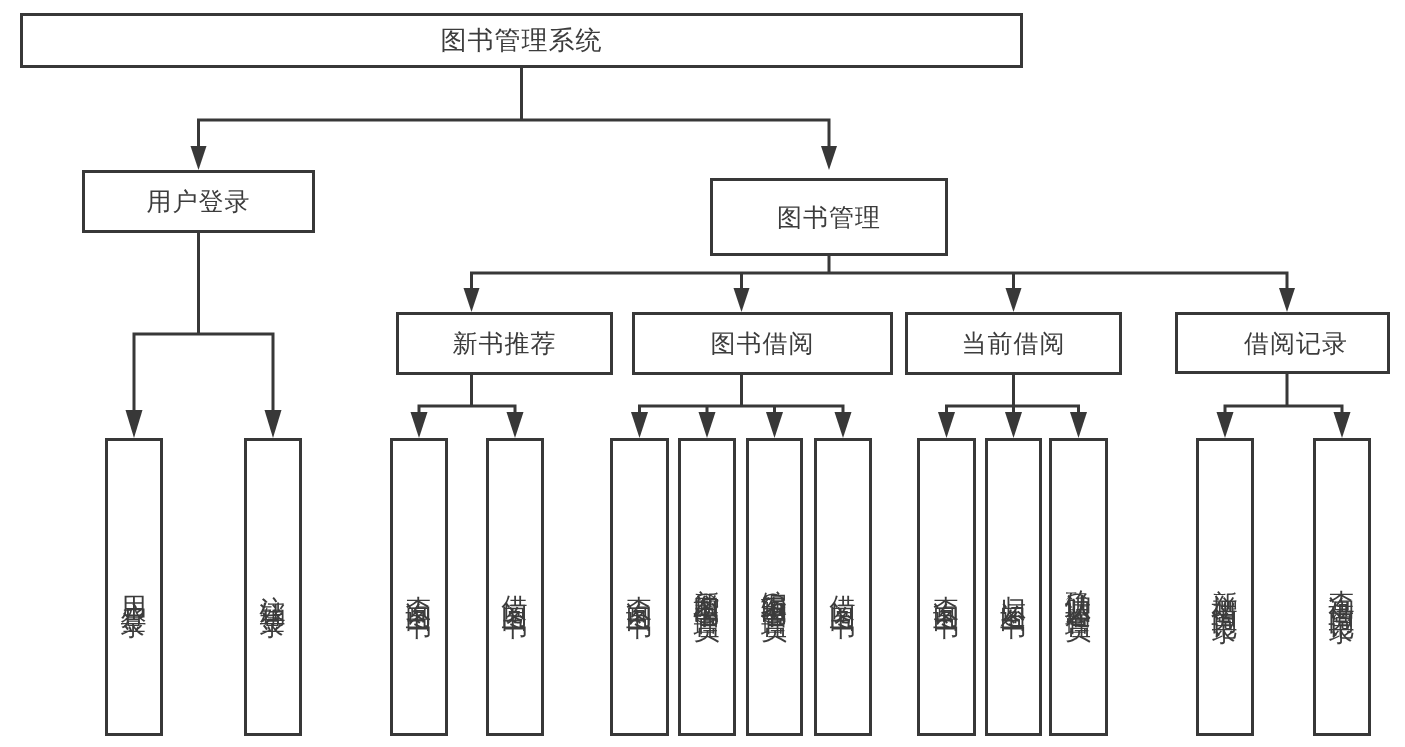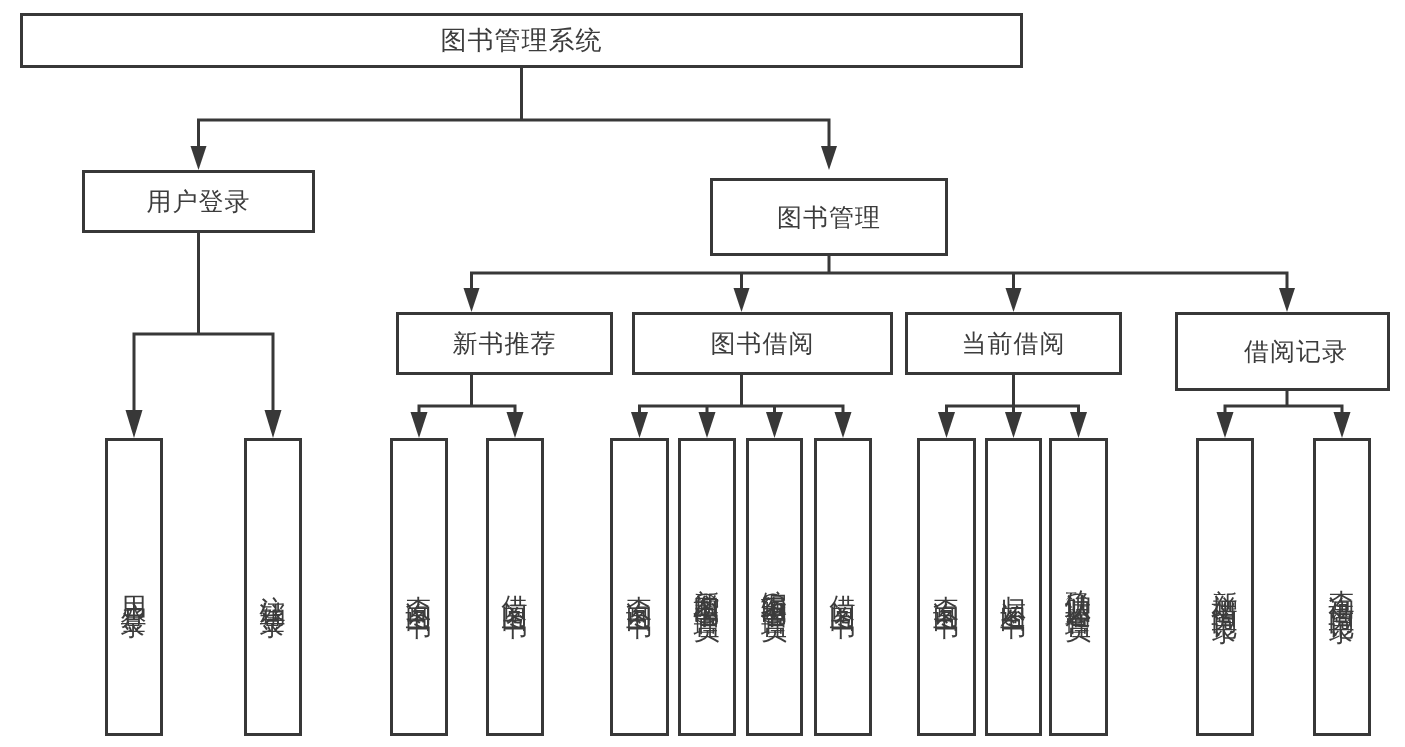--- a/index.html
+++ b/index.html
@@ -104,21 +104,21 @@
   </svg>
 
   <div class="node hbox root-box" style="left:20px; top:13px; width:1003px; height:55px;text-align:center;">图书管理系统</div>
 
   <div class="node hbox" style="left:82px; top:170px; width:233px; height:63px;">用户登录</div>
   <div class="node hbox" style="left:710px; top:170px; width:238px; height:78px;margin-top:8px;">图书管理</div>
 
   <div class="node hbox" style="left:363px; top:312px; width:217px; height:63px;margin-left:33px;">新书推荐</div>
   <div class="node hbox" style="left:632px; top:312px; width:261px; height:63px;">图书借阅</div>
   <div class="node hbox" style="left:905px; top:312px; width:217px; height:63px;">当前借阅</div>
-  <div class="node hbox" style="left:1175px; top:312px; width:215px; height:79px;padding-left:27px;">借阅记录</div>
+  <div class="node hbox" style="left:1175px; top:312px; width:215px; height:62px;padding-left:27px;">借阅记录</div>
 
   <div class="node vbox" style="left:105px; top:438px; width:58px; height:298px;">用户登录</div>
   <div class="node vbox" style="left:244px; top:438px; width:58px; height:298px;">注销登录</div>
 
   <div class="node vbox" style="left:390px; top:438px; width:58px; height:298px;">查询图书</div>
   <div class="node vbox" style="left:486px; top:438px; width:58px; height:298px;">借阅图书</div>
 
   <div class="node vbox" style="left:610px; top:438px; width:59px; height:298px;">查询图书</div>
   <div class="node vbox tight" style="left:678px; top:438px; width:58px; height:298px;">新增图书（管理员）</div>
   <div class="node vbox tight" style="left:746px; top:438px; width:57px; height:298px;">编辑图书（管理员）</div>

